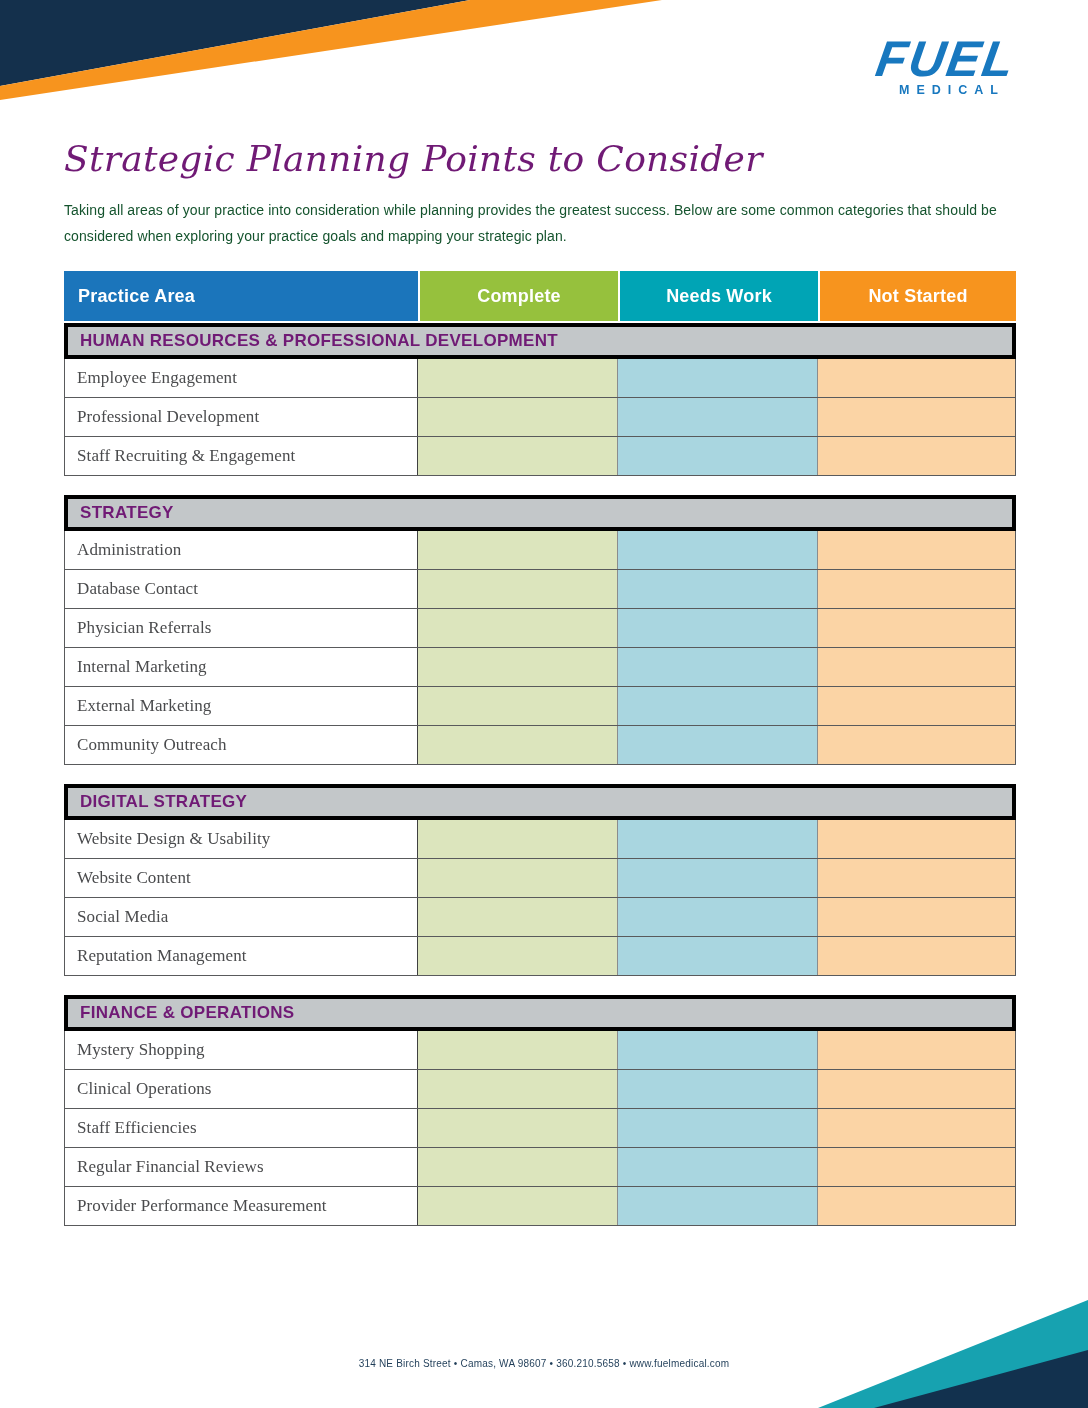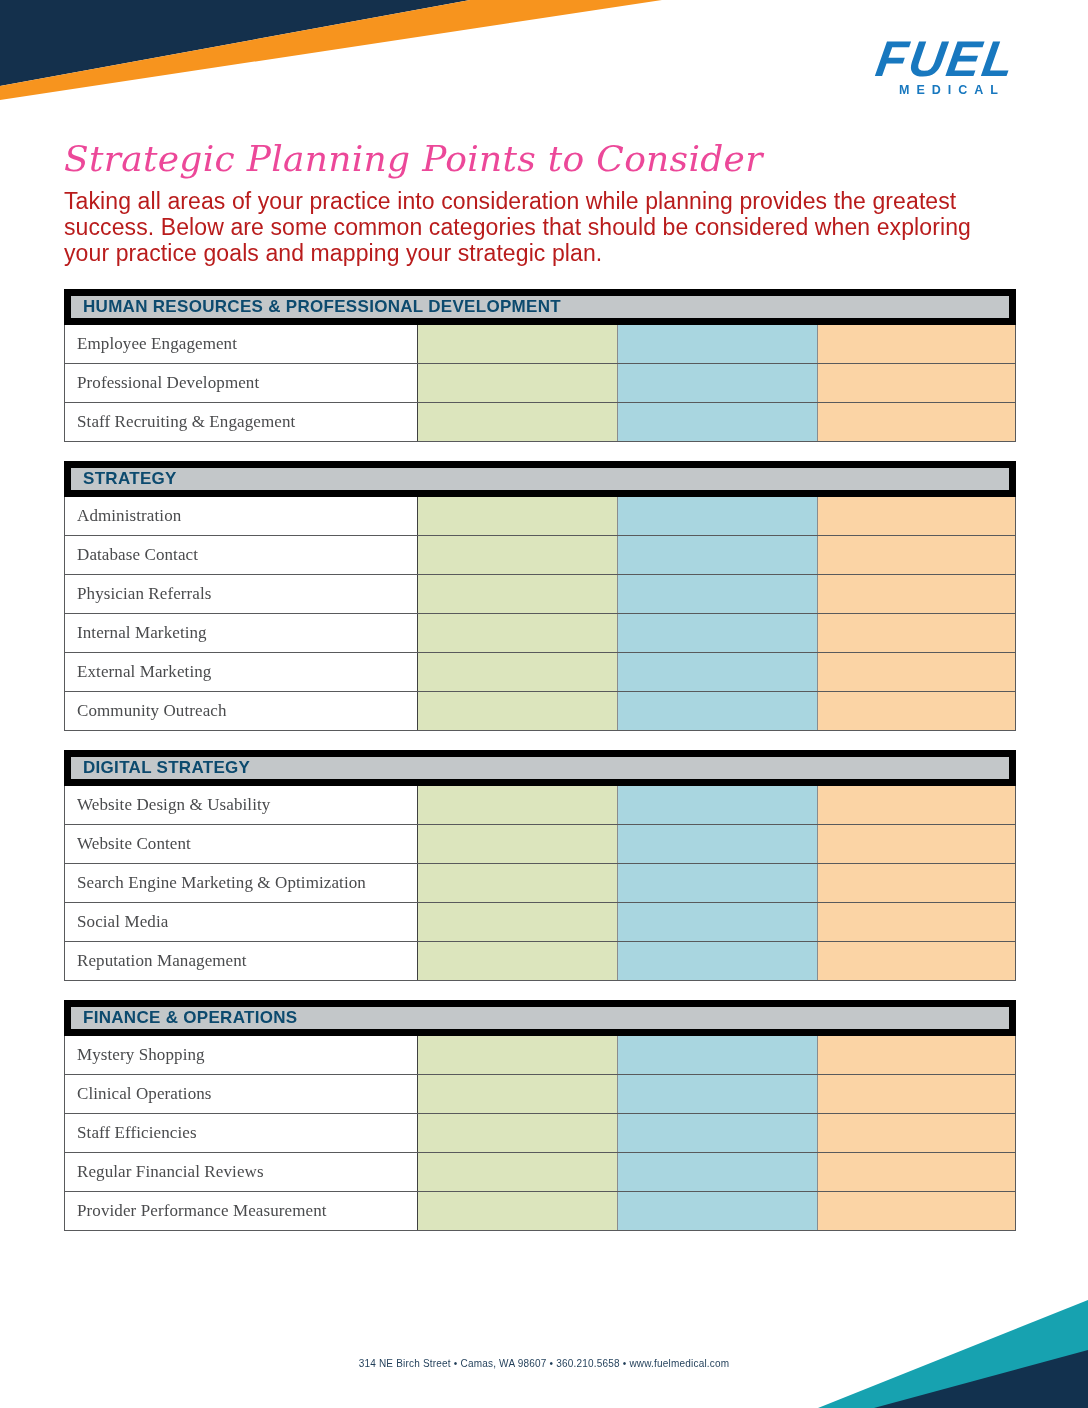--- a/index.html
+++ b/index.html
@@ -20,45 +20,45 @@
     letter-spacing:2px;transform:skewX(-9deg);transform-origin:bottom right;
   }
   .logo .medical{
     font-weight:bold;font-size:12.5px;letter-spacing:7px;margin-top:1px;margin-right:7px;
   }
   
   .content{position:absolute;top:0;left:64px;width:952px;}
   .title{
     margin:138px 0 0 0;
     font-family:"DejaVu Serif",serif;font-style:italic;font-weight:400;
-    font-size:36px;color:#ec4899;letter-spacing:0.3px;
+    font-size:36px;color:#701a75;letter-spacing:0.3px;
   }
   .intro{
-    margin-top:9px;width:945px;
-    font-size:23px;line-height:26px;color:#b91c1c;letter-spacing:0.1px;
+    margin-top:18px;width:945px;
+    font-size:14px;line-height:26px;color:#14532d;letter-spacing:0.1px;
   }
   
   .table{margin-top:22px;width:952px;}
   .thead{display:flex;height:50px;}
   .th{
     box-sizing:border-box;display:flex;align-items:center;justify-content:center;
     color:#ffffff;font-weight:bold;font-size:18px;letter-spacing:0.2px;
   }
   .th.first{width:354px;justify-content:flex-start;padding-left:14px;background:#1B75BB;}
   .th.c2{width:200px;background:#96C13D;}
   .th.c3{width:200px;background:#00A4B5;}
   .th.c4{width:198px;background:#F7941E;}
   .th + .th{border-left:2px solid #ffffff;}
   .section{margin-top:19px;}
   .section.first{margin-top:2px;}
   .sbar{
     box-sizing:border-box;height:36px;width:952px;
-    background:#C3C7C9;border:7px solid #000000;
+    background:#C3C7C9;border:4px solid #000000;
     display:flex;align-items:center;padding-left:12px;
-    font-weight:bold;font-size:17px;color:#0c4a6e;letter-spacing:0.3px;
+    font-weight:bold;font-size:17px;color:#701a75;letter-spacing:0.3px;
   }
   .row{display:flex;height:38px;border-bottom:1px solid #595A5C;}
   .cell{box-sizing:border-box;}
   .label{
     width:354px;background:#ffffff;
     border-left:1px solid #595A5C;border-right:1px solid #3F4041;
     display:flex;align-items:center;padding-left:12px;
     font-size:17px;color:#4A4B4D;letter-spacing:0.1px;font-family:Liberation Serif, serif;
   }
   .status{width:200px;border-right:1px solid #8A8C8E;}
@@ -85,20 +85,26 @@
   <div class="logo">
     <div class="fuel">FUEL</div>
     <div class="medical">MEDICAL</div>
   </div>
 
   <div class="content">
     <h1 class="title">Strategic Planning Points to Consider</h1>
     <p class="intro">Taking all areas of your practice into consideration while planning provides the greatest success. Below are some common categories that should be considered when exploring your practice goals and mapping your strategic plan.</p>
 
     <div class="table">
+      <div class="thead">
+        <div class="th first">Practice Area</div>
+        <div class="th c2">Complete</div>
+        <div class="th c3">Needs Work</div>
+        <div class="th c4">Not Started</div>
+      </div>
       <div>
           <div class="section first">
             <div class="sbar">HUMAN RESOURCES &amp; PROFESSIONAL DEVELOPMENT</div>
             <div class="row">
               <div class="cell label">Employee Engagement</div>
               <div class="cell status c-complete"></div>
               <div class="cell status c-needswork"></div>
               <div class="cell status c-notstarted last"></div>
             </div>
             <div class="row">
@@ -156,26 +162,20 @@
           <div class="section">
             <div class="sbar">DIGITAL STRATEGY</div>
             <div class="row">
               <div class="cell label">Website Design &amp; Usability</div>
               <div class="cell status c-complete"></div>
               <div class="cell status c-needswork"></div>
               <div class="cell status c-notstarted last"></div>
             </div>
             <div class="row">
               <div class="cell label">Website Content</div>
-              <div class="cell status c-complete"></div>
-              <div class="cell status c-needswork"></div>
-              <div class="cell status c-notstarted last"></div>
-            </div>
-            <div class="row">
-              <div class="cell label">Search Engine Marketing &amp; Optimization</div>
               <div class="cell status c-complete"></div>
               <div class="cell status c-needswork"></div>
               <div class="cell status c-notstarted last"></div>
             </div>
             <div class="row">
               <div class="cell label">Social Media</div>
               <div class="cell status c-complete"></div>
               <div class="cell status c-needswork"></div>
               <div class="cell status c-notstarted last"></div>
             </div>

